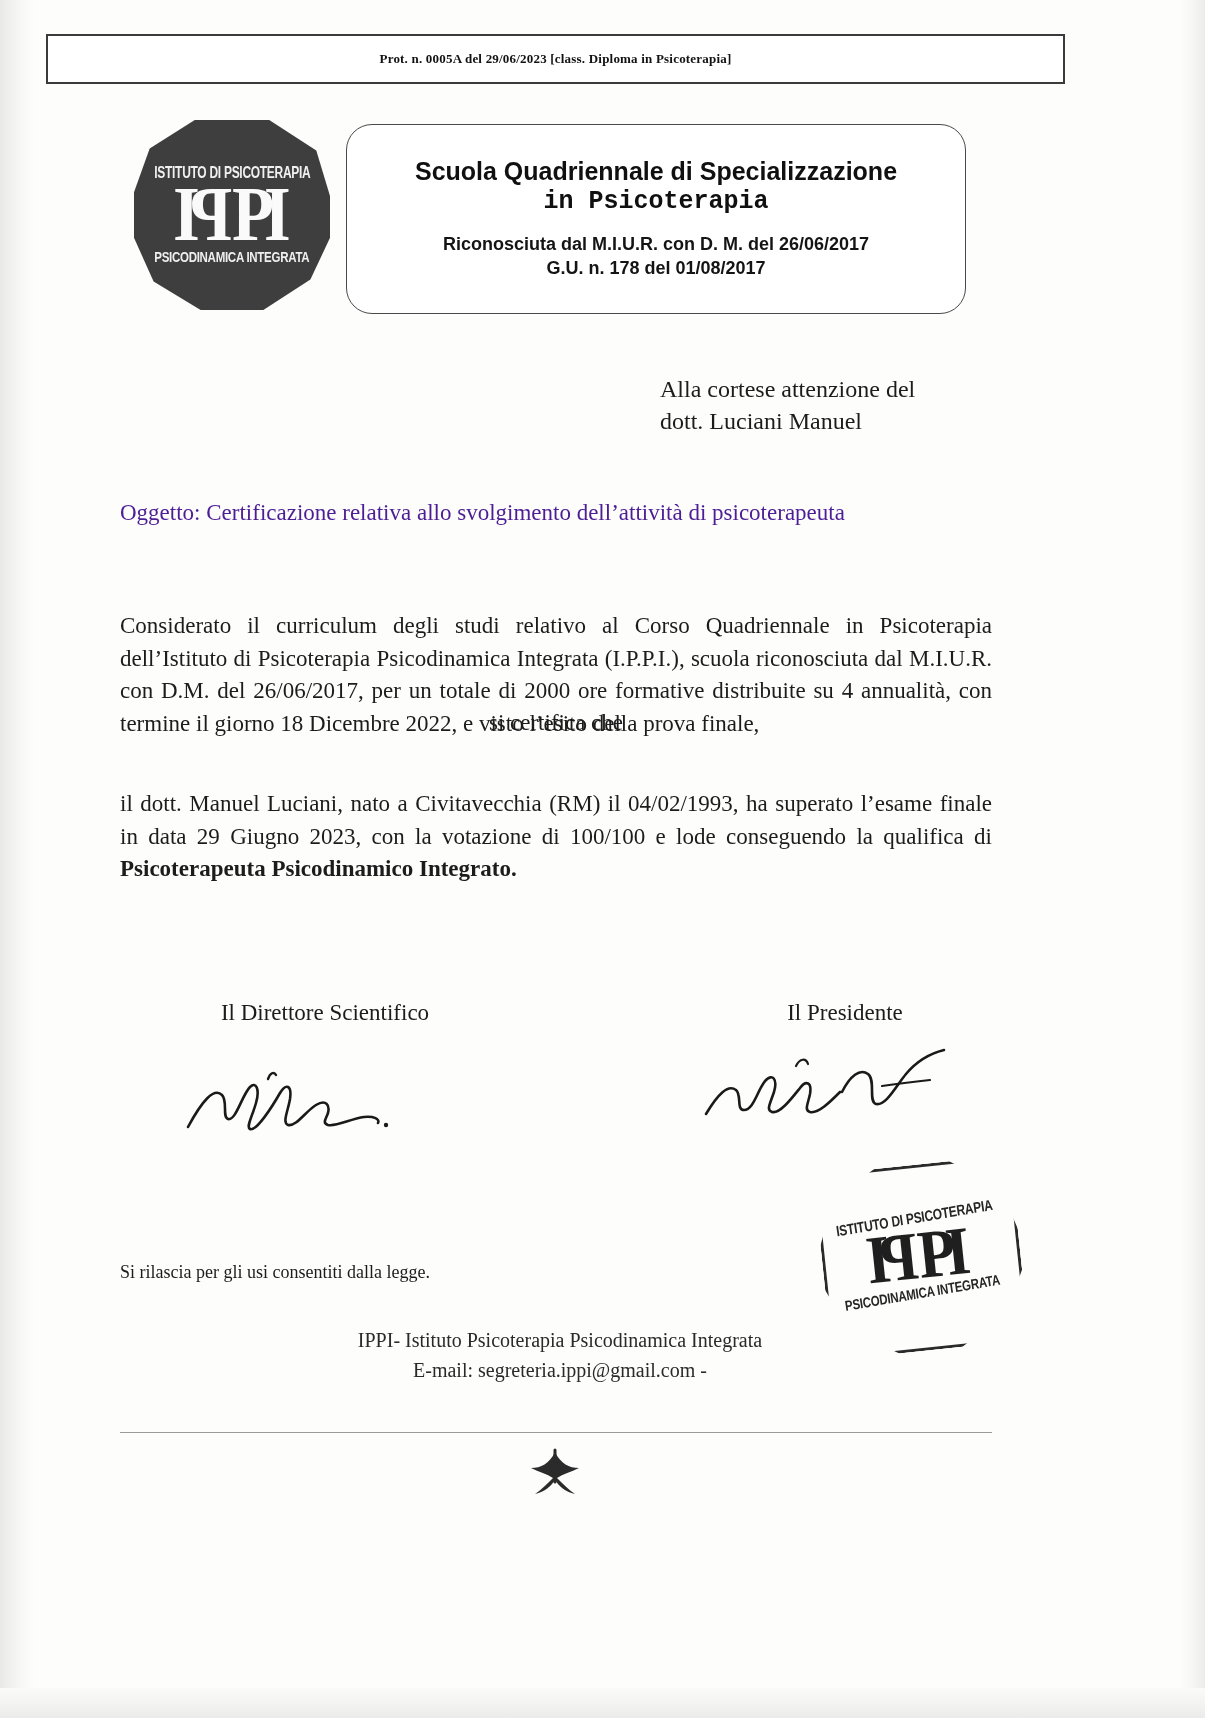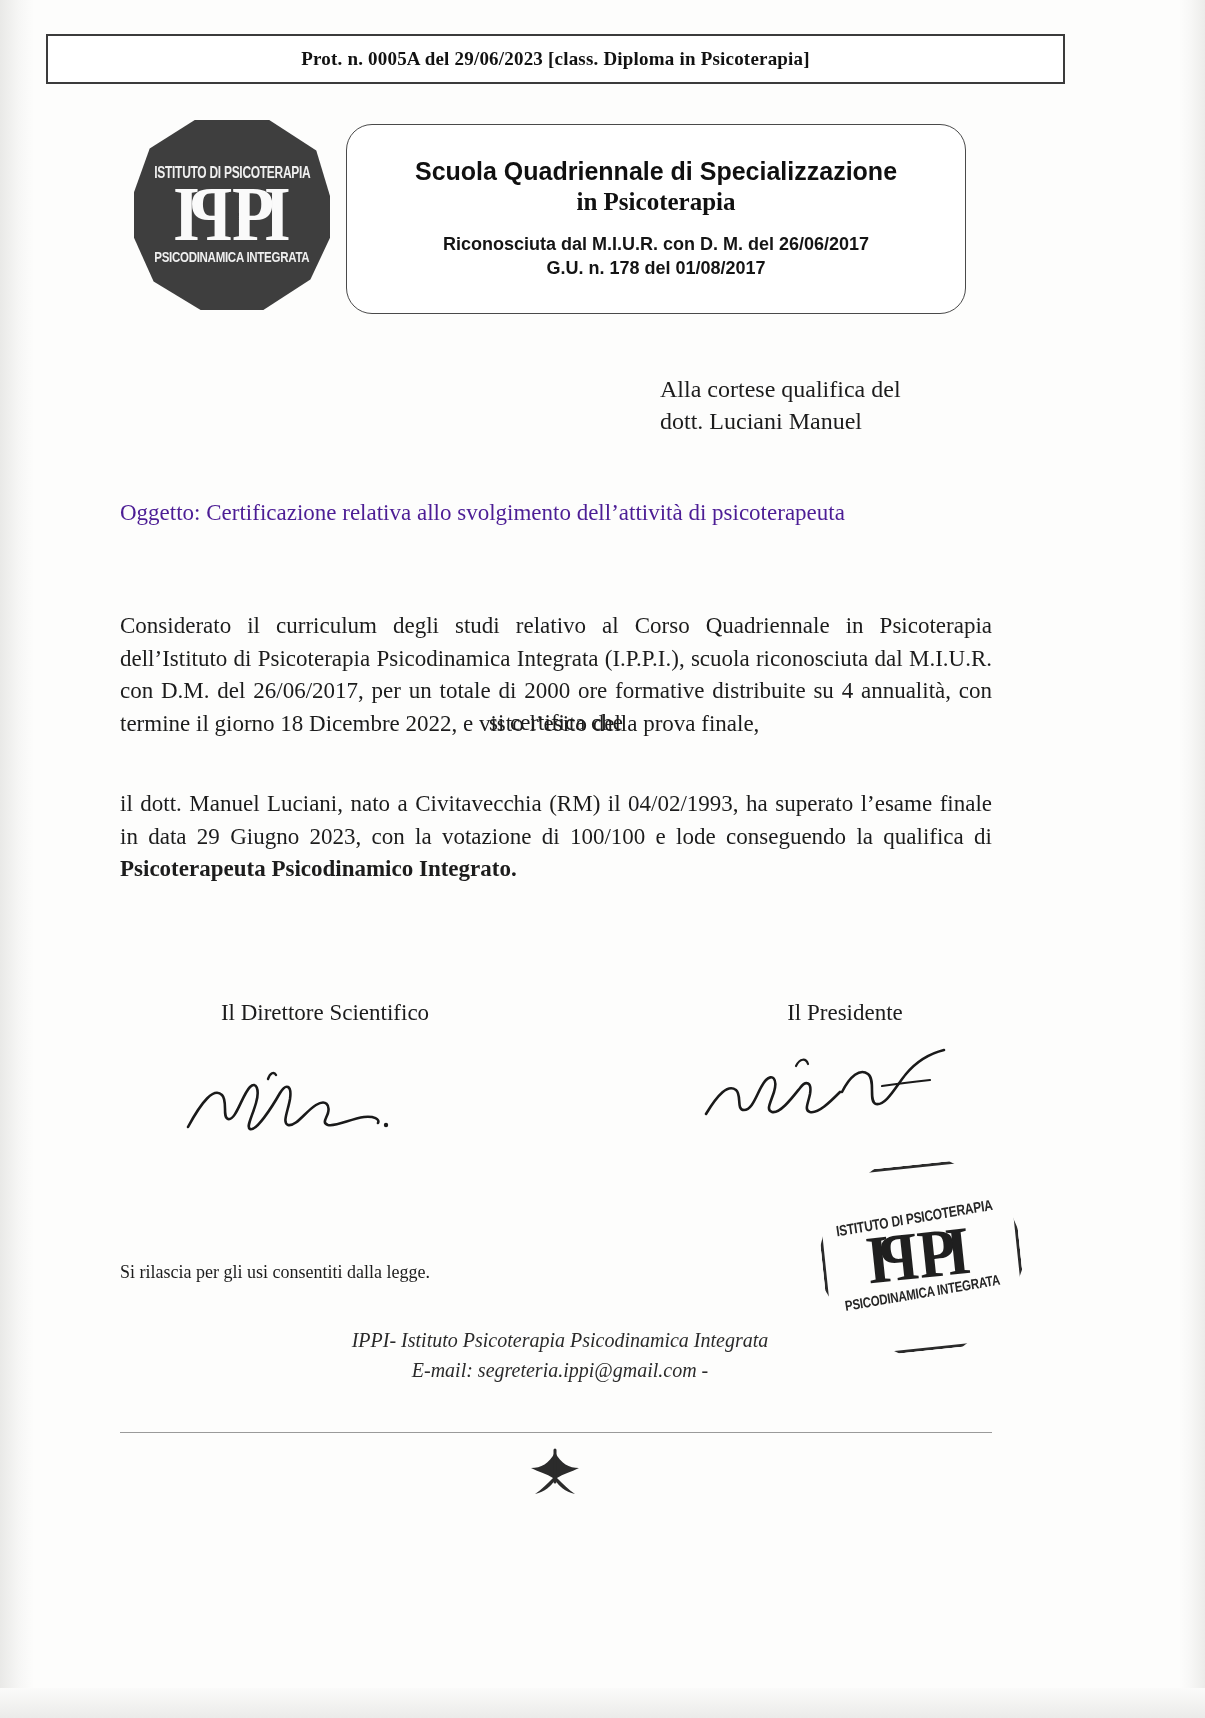--- a/index.html
+++ b/index.html
@@ -53,21 +53,21 @@
     border: 2px solid #3b3b3b;
     box-sizing: border-box;
     display: flex;
     align-items: center;
     justify-content: center;
     background: #ffffff;
   }
   .prot-text {
     font-family: "Liberation Serif", serif;
     font-weight: bold;
-    font-size: 19px;
+    font-size: 13px;
     letter-spacing: 0.2px;
     color: #121212;
     white-space: nowrap;
   }
 
   
   .letterhead {
     position: absolute;
     left: 46px;
     top: 112px;
@@ -150,21 +150,21 @@
   .school-l1 {
     font-family: "Liberation Sans", sans-serif;
     font-size: 25px;
     font-weight: bold;
     color: #101010;
     line-height: 1.18;
     text-align: center;
     white-space: nowrap;
   }
   .school-l2 {
-    font-family: Liberation Serif, serif;
+    font-family: Liberation Mono, monospace;
     font-size: 25px;
     font-weight: bold;
     color: #101010;
     line-height: 1.18;
     text-align: left;
     margin-bottom: 17px;
   }
   .school-l3, .school-l4 {
     font-family: "Liberation Sans", sans-serif;
     font-size: 18px;
@@ -315,21 +315,20 @@
   }
 
   
   .footer {
     position: absolute;
     left: 120px;
     top: 1325px;
     width: 880px;
     text-align: center;
     font-family: "Liberation Serif", serif;
-    font-style: italic;
     font-size: 20px;
     line-height: 1.5;
     color: #2a2a2a;
   }
   .footer-rule {
     position: absolute;
     left: 120px;
     top: 1432px;
     width: 872px;
     height: 1px;
@@ -368,21 +367,21 @@
 
     <div class="school-box">
       <div class="school-l1">Scuola Quadriennale di Specializzazione</div>
       <div class="school-l2">in Psicoterapia</div>
       <div class="school-l3">Riconosciuta dal M.I.U.R. con D. M. del 26/06/2017</div>
       <div class="school-l4">G.U. n. 178 del 01/08/2017</div>
     </div>
   </div>
 
   <div class="addressee">
-    <div>Alla cortese qualifica del</div>
+    <div>Alla cortese attenzione del</div>
     <div>dott. Luciani Manuel</div>
   </div>
 
   <div class="subject">Oggetto: Certificazione relativa allo svolgimento dell’attività di psicoterapeuta</div>
 
   <div class="body-para" id="para-considerato">Considerato il curriculum degli studi relativo al Corso Quadriennale in Psicoterapia dell’Istituto di Psicoterapia Psicodinamica Integrata (I.P.P.I.), scuola riconosciuta dal M.I.U.R. con D.M. del 26/06/2017, per un totale di 2000 ore formative distribuite su 4 annualità, con termine il giorno 18 Dicembre 2022, e visto l’esito della prova finale,</div>
 
   <div class="center-line">si certifica che</div>
 
   <div class="body-para" id="para-certifica"><span>il dott. Manuel Luciani, nato a Civitavecchia (RM) il 04/02/1993, ha superato l’esame finale in data 29 Giugno 2023, con la votazione di 100/100 e lode conseguendo la qualifica di </span><span class="bold">Psicoterapeuta Psicodinamico Integrato</span><span class="bold">.</span></div>

